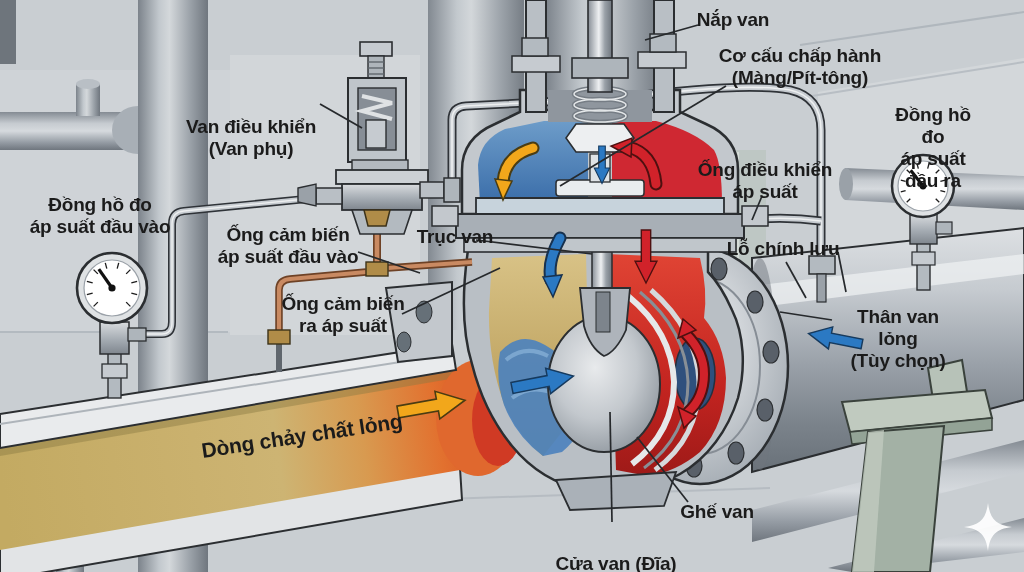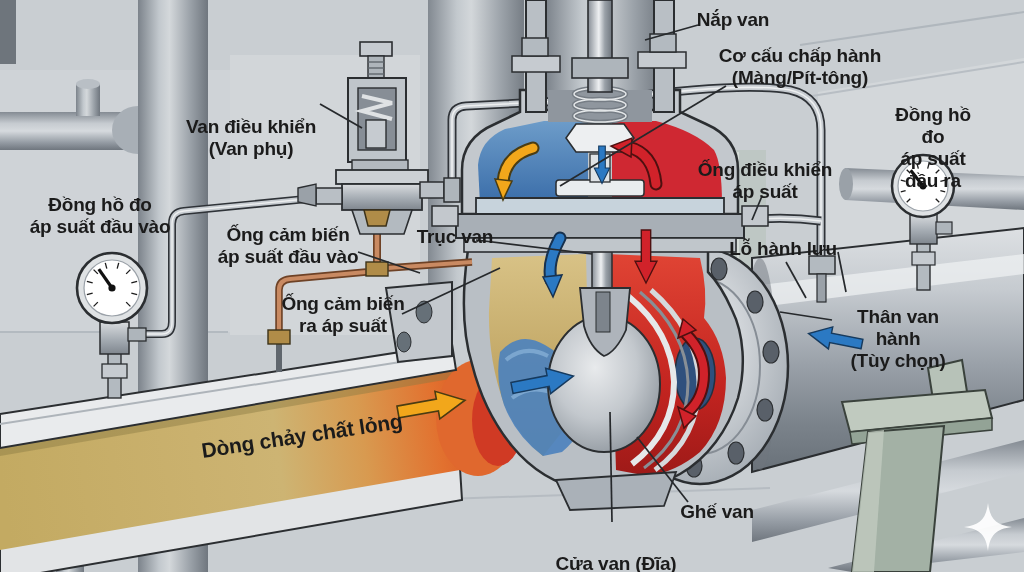--- a/index.html
+++ b/index.html
@@ -372,21 +372,21 @@
 áp suất đầu ra</div>
 <div class="lbl" id="lbl-ctl-tube" style="left:765px;top:159px;">Ống điều khiển
 áp suất</div>
 <div class="lbl" id="lbl-pilot" style="left:251px;top:80px;margin-top:36px;">Van điều khiển
 (Van phụ)</div>
 <div class="lbl" id="lbl-gauge-in" style="left:100px;top:194px;">Đồng hồ đo
 áp suất đầu vào</div>
 <div class="lbl" id="lbl-sense-in" style="left:288px;top:224px;">Ống cảm biến
 áp suất đầu vào</div>
 <div class="lbl" id="lbl-stem" style="left:455px;top:226px;">Trục van</div>
-<div class="lbl" id="lbl-orifice" style="left:783px;top:238px;">Lỗ hành lưu</div>
+<div class="lbl" id="lbl-orifice" style="left:783px;top:238px;">Lỗ chính lưu</div>
 <div class="lbl" id="lbl-sense-out" style="left:343px;top:293px;">Ống cảm biến
 ra áp suất</div>
-<div class="lbl" id="lbl-body" style="left:898px;top:306px;">Thân van hành
+<div class="lbl" id="lbl-body" style="left:898px;top:306px;">Thân van lỏng
 (Tùy chọn)</div>
 <div class="lbl" id="lbl-flow" style="left:302px;top:424px;">Dòng chảy chất lỏng</div>
 <div class="lbl" id="lbl-disc" style="left:616px;top:553px;">Cửa van (Đĩa)</div>
 <div class="lbl" id="lbl-seat" style="left:717px;top:501px;text-align:right;">Ghế van</div>
 </div>
 
 </body></html>

